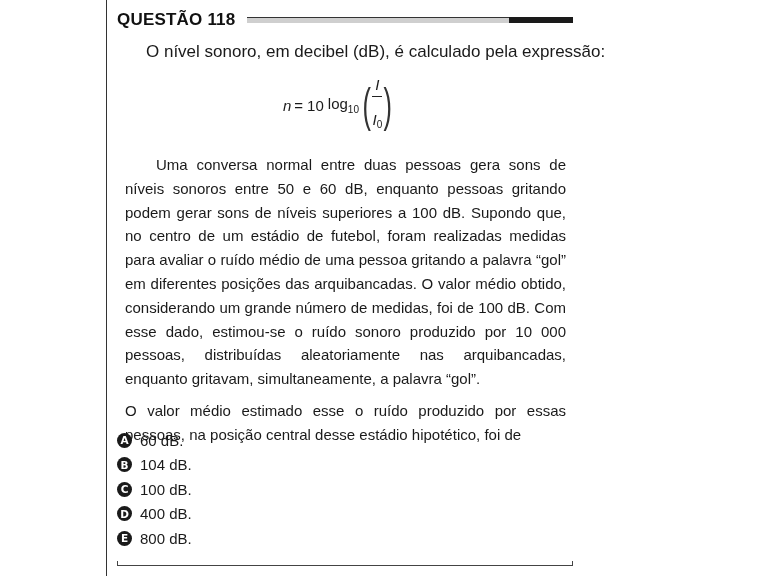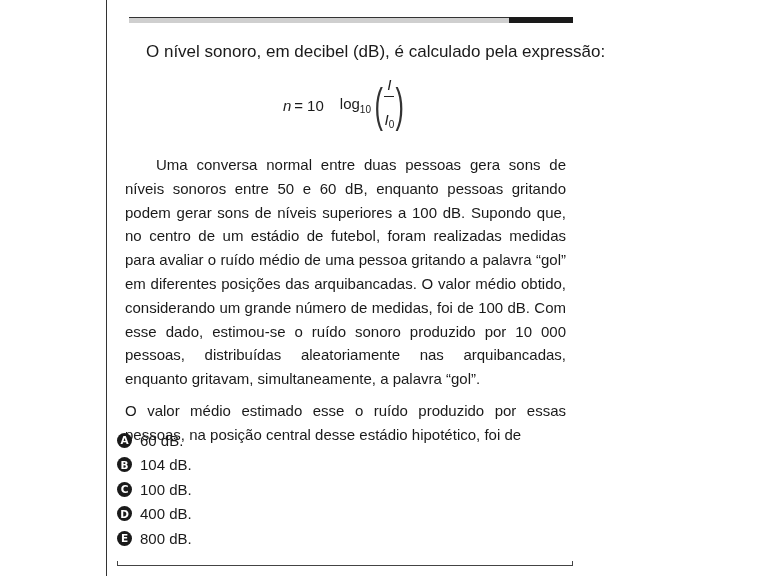--- a/index.html
+++ b/index.html
@@ -163,32 +163,33 @@
     }
     .bottom-rule::before { left: 0; }
     .bottom-rule::after { right: 0; }
   </style>
 </head>
 <body>
 
 <div class="left-rule"></div>
 
 <div class="header">
+  <span class="q-title">QUESTÃO 118</span>
   <div class="header-bar">
     <div class="dark"></div>
   </div>
 </div>
 
 <div class="intro">O nível sonoro, em decibel (dB), é calculado pela expressão:</div>
 
 <div class="formula">
   <span class="var-n">n</span>
   <span class="eq">=</span>
   <span>10</span>
-  <span style="margin-left:16px"><span>log</span><sub>10</sub></span>
+  <span style="margin-left:4px"><span>log</span><sub>10</sub></span>
   <span class="paren">(</span>
   <span class="frac">
     <span class="num">I</span>
     <span class="den"><span>I</span><sub>0</sub></span>
   </span>
   <span class="paren">)</span>
 </div>
 
 <div class="body-text">
   <p class="para1">Uma conversa normal entre duas pessoas gera sons de níveis sonoros entre 50 e 60 dB, enquanto pessoas gritando podem gerar sons de níveis superiores a 100 dB. Supondo que, no centro de um estádio de futebol, foram realizadas medidas para avaliar o ruído médio de uma pessoa gritando a palavra “gol” em diferentes posições das arquibancadas. O valor médio obtido, considerando um grande número de medidas, foi de 100 dB. Com esse dado, estimou-se o ruído sonoro produzido por 10 000 pessoas, distribuídas aleatoriamente nas arquibancadas, enquanto gritavam, simultaneamente, a palavra “gol”.</p>

